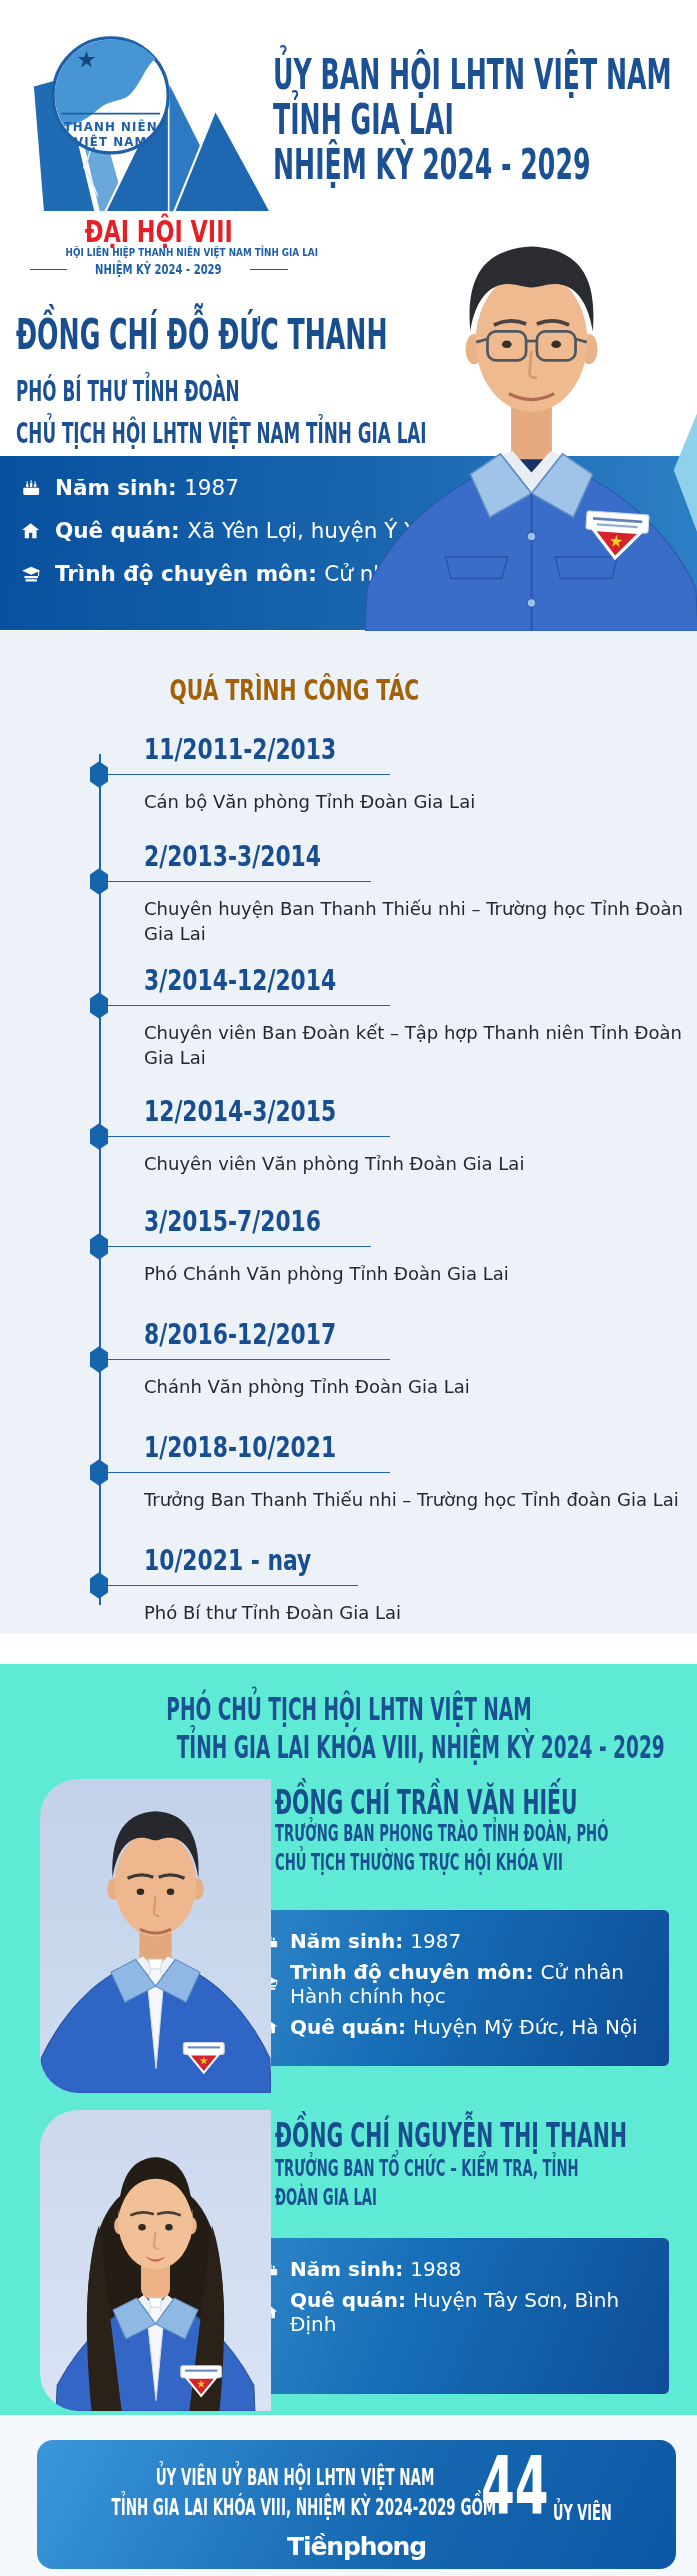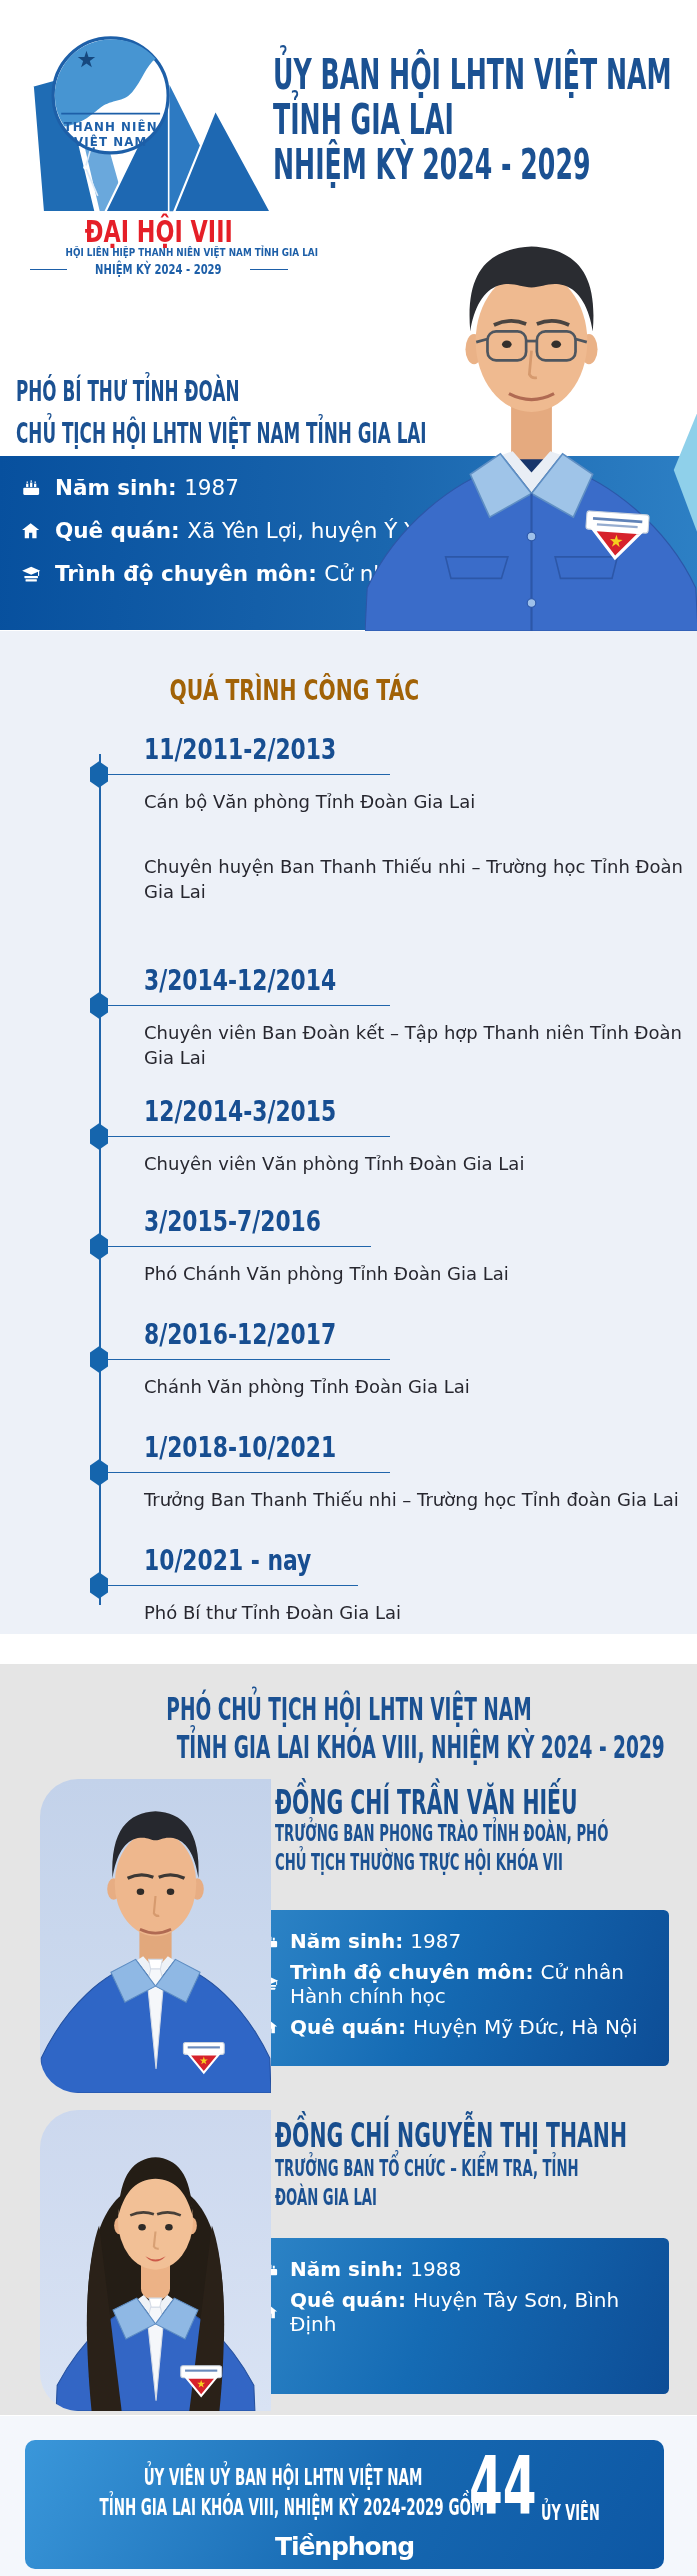--- a/index.html
+++ b/index.html
@@ -29,39 +29,39 @@
   .career-title{position:absolute;left:0;top:29.5px;width:588px;text-align:center;
                 color:#a16207;font-size:29px;font-weight:800;margin-top:12px;}
   .vline{position:absolute;left:99px;top:123px;width:1.6px;height:851px;background:#2065ab;}
   .tl-entry{position:absolute;left:99px;}
   .tl-head{display:inline-block;padding:0 0 7.5px 45px;border-bottom:1.6px solid #2065ab;position:relative;}
   .tl-date{color:#174e91;font-size:28px;font-weight:800;}
   .tl-marker{position:absolute;left:-9px;bottom:-14px;}
   .tl-role{margin-top:14px;padding-left:45px;font-size:18px;line-height:25px;color:#27272f;max-width:542px;}
   
   .gap-band{position:absolute;left:0;top:1634px;width:698px;height:29.5px;background:#ffffff;}
-  .sec3{position:absolute;left:0;top:1664px;width:698px;height:751px;background:#e5e5e5;}
+  .sec3{position:absolute;left:0;top:1664px;width:698px;height:751px;background:#5eead4;}
   .dep-heading{position:absolute;left:0;width:698px;text-align:center;color:#1b5192;
                font-size:32px;font-weight:800;line-height:39px;}
   .card-photo{position:absolute;left:40px;width:231px;border-radius:38px 0 0 38px;overflow:hidden;z-index:4;}
   .photo1{top:115px;height:314px;background:linear-gradient(180deg,#c3d2ea,#cfdcf0);}
   .photo2{top:446px;height:301px;background:linear-gradient(180deg,#ccd8ee,#d9e3f4);}
   .card-name{position:absolute;left:275px;color:#184e8e;font-size:34px;line-height:38px;}
   .card-name .pfx{font-weight:600;}
   .card-name .nm{font-weight:800;}
   .card-role{position:absolute;left:275px;color:#1b5192;font-size:23.6px;line-height:29px;font-weight:700;
              width:623px;transform:scaleX(.56);transform-origin:0 0;}
   .card-box{position:absolute;left:242px;width:427px;height:156px;border-radius:5.4px;
             background:linear-gradient(112deg,#2f86c8 0%,#156bb4 45%,#0d4d96 100%);
             display:flex;flex-direction:column;padding:19.3px 0 0 19.3px;box-sizing:border-box;gap:19.3px;z-index:2;}
   .card-box .fact-row{font-size:20px;height:23.6px;gap:10.7px;}
   .card-box .fact-ic{width:18px;height:18px;flex:0 0 18px;}
   
   .foot-area{position:absolute;left:0;top:2416px;width:698px;height:160px;background:#f4f7fc;}
-  .foot-box{position:absolute;left:25px;top:24px;width:639px;height:129px;border-radius:10px;
+  .foot-box{position:absolute;left:37px;top:24px;width:639px;height:129px;border-radius:16px;
             background:linear-gradient(118deg,#3a97da 0%,#1668b1 55%,#0d57a4 100%);}
   .ftext{position:absolute;left:-64px;top:21.5px;width:644px;transform:scaleX(.57);transform-origin:50% 0;
          color:#fff;font-weight:700;font-size:23.6px;line-height:30px;text-align:center;white-space:nowrap;}
   .fcount{position:absolute;left:444px;top:6.4px;color:#fff;font-size:81px;line-height:81px;font-weight:800;
           transform:scaleX(.6);transform-origin:0 0;}
   .fclabel{position:absolute;left:516px;top:60px;color:#fff;font-size:21.5px;font-weight:700;
            transform:scaleX(.6);transform-origin:0 0;white-space:nowrap;}
   .fbrand{position:absolute;left:0;top:92px;width:100%;text-align:center;color:#fff;
           font-size:25px;font-weight:800;letter-spacing:-1.1px;}
   
@@ -110,20 +110,23 @@
         <span class="dash"></span>
       </div>
     </div>
 
     <div class="main-title">
       <div class="line"><span class="cd" style="transform:scaleX(.6)">ỦY BAN HỘI LHTN VIỆT NAM</span></div>
       <div class="line"><span class="cd" style="transform:scaleX(.6)">TỈNH GIA LAI</span></div>
       <div class="line"><span class="cd" style="transform:scaleX(.6)">NHIỆM KỲ 2024 - 2029</span></div>
     </div>
 
+    <div class="leader-name">
+      <span class="cd" style="transform:scaleX(.6)"><span class="pfx">ĐỒNG CHÍ </span><span class="nm">ĐỖ ĐỨC THANH</span></span>
+    </div>
     <div class="leader-role" style="top:376px">
       <span class="cd" style="transform:scaleX(.6)">PHÓ BÍ THƯ TỈNH ĐOÀN</span>
     </div>
     <div class="leader-role" style="top:418px">
       <span class="cd" style="transform:scaleX(.6)">CHỦ TỊCH HỘI LHTN VIỆT NAM TỈNH GIA LAI</span>
     </div>
 
     <div class="info-box">
       <div class="fact-row">
         <span class="fact-ic">
@@ -212,20 +215,24 @@
     <div class="vline"></div>
 
     <div class="tl-entry" style="top:102px">
       <div class="tl-head"><span class="tl-date cd" style="transform:scaleX(.78)">11/2011-2/2013</span>
         <svg class="tl-marker" width="18" height="27" viewBox="0 0 34 50">
             <polygon points="17,0 34,12 34,38 17,50 0,38 0,12" fill="#1565ad"></polygon>
           </svg></div>
       <div class="tl-role">Cán bộ Văn phòng Tỉnh Đoàn Gia Lai</div>
     </div>
     <div class="tl-entry" style="top:209px">
+      <div class="tl-head"><span class="tl-date cd" style="transform:scaleX(.78)">2/2013-3/2014</span>
+        <svg class="tl-marker" width="18" height="27" viewBox="0 0 34 50">
+            <polygon points="17,0 34,12 34,38 17,50 0,38 0,12" fill="#1565ad"></polygon>
+          </svg></div>
       <div class="tl-role">Chuyên huyện Ban Thanh Thiếu nhi – Trường học Tỉnh Đoàn Gia Lai</div>
     </div>
     <div class="tl-entry" style="top:333px">
       <div class="tl-head"><span class="tl-date cd" style="transform:scaleX(.78)">3/2014-12/2014</span>
         <svg class="tl-marker" width="18" height="27" viewBox="0 0 34 50">
             <polygon points="17,0 34,12 34,38 17,50 0,38 0,12" fill="#1565ad"></polygon>
           </svg></div>
       <div class="tl-role">Chuyên viên Ban Đoàn kết – Tập hợp Thanh niên Tỉnh Đoàn Gia Lai</div>
     </div>
     <div class="tl-entry" style="top:464px">

